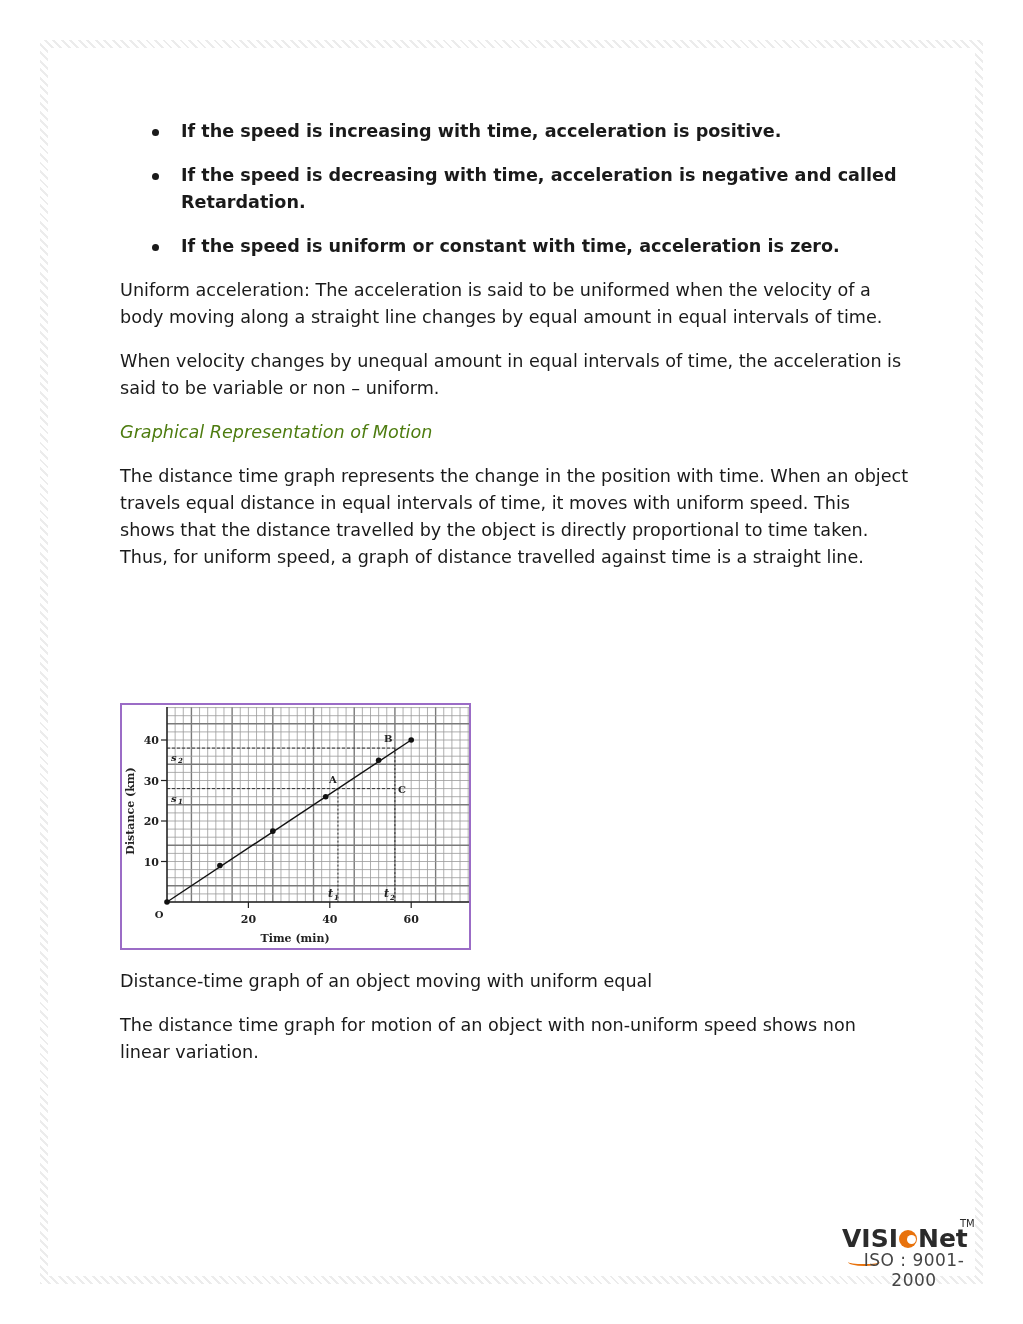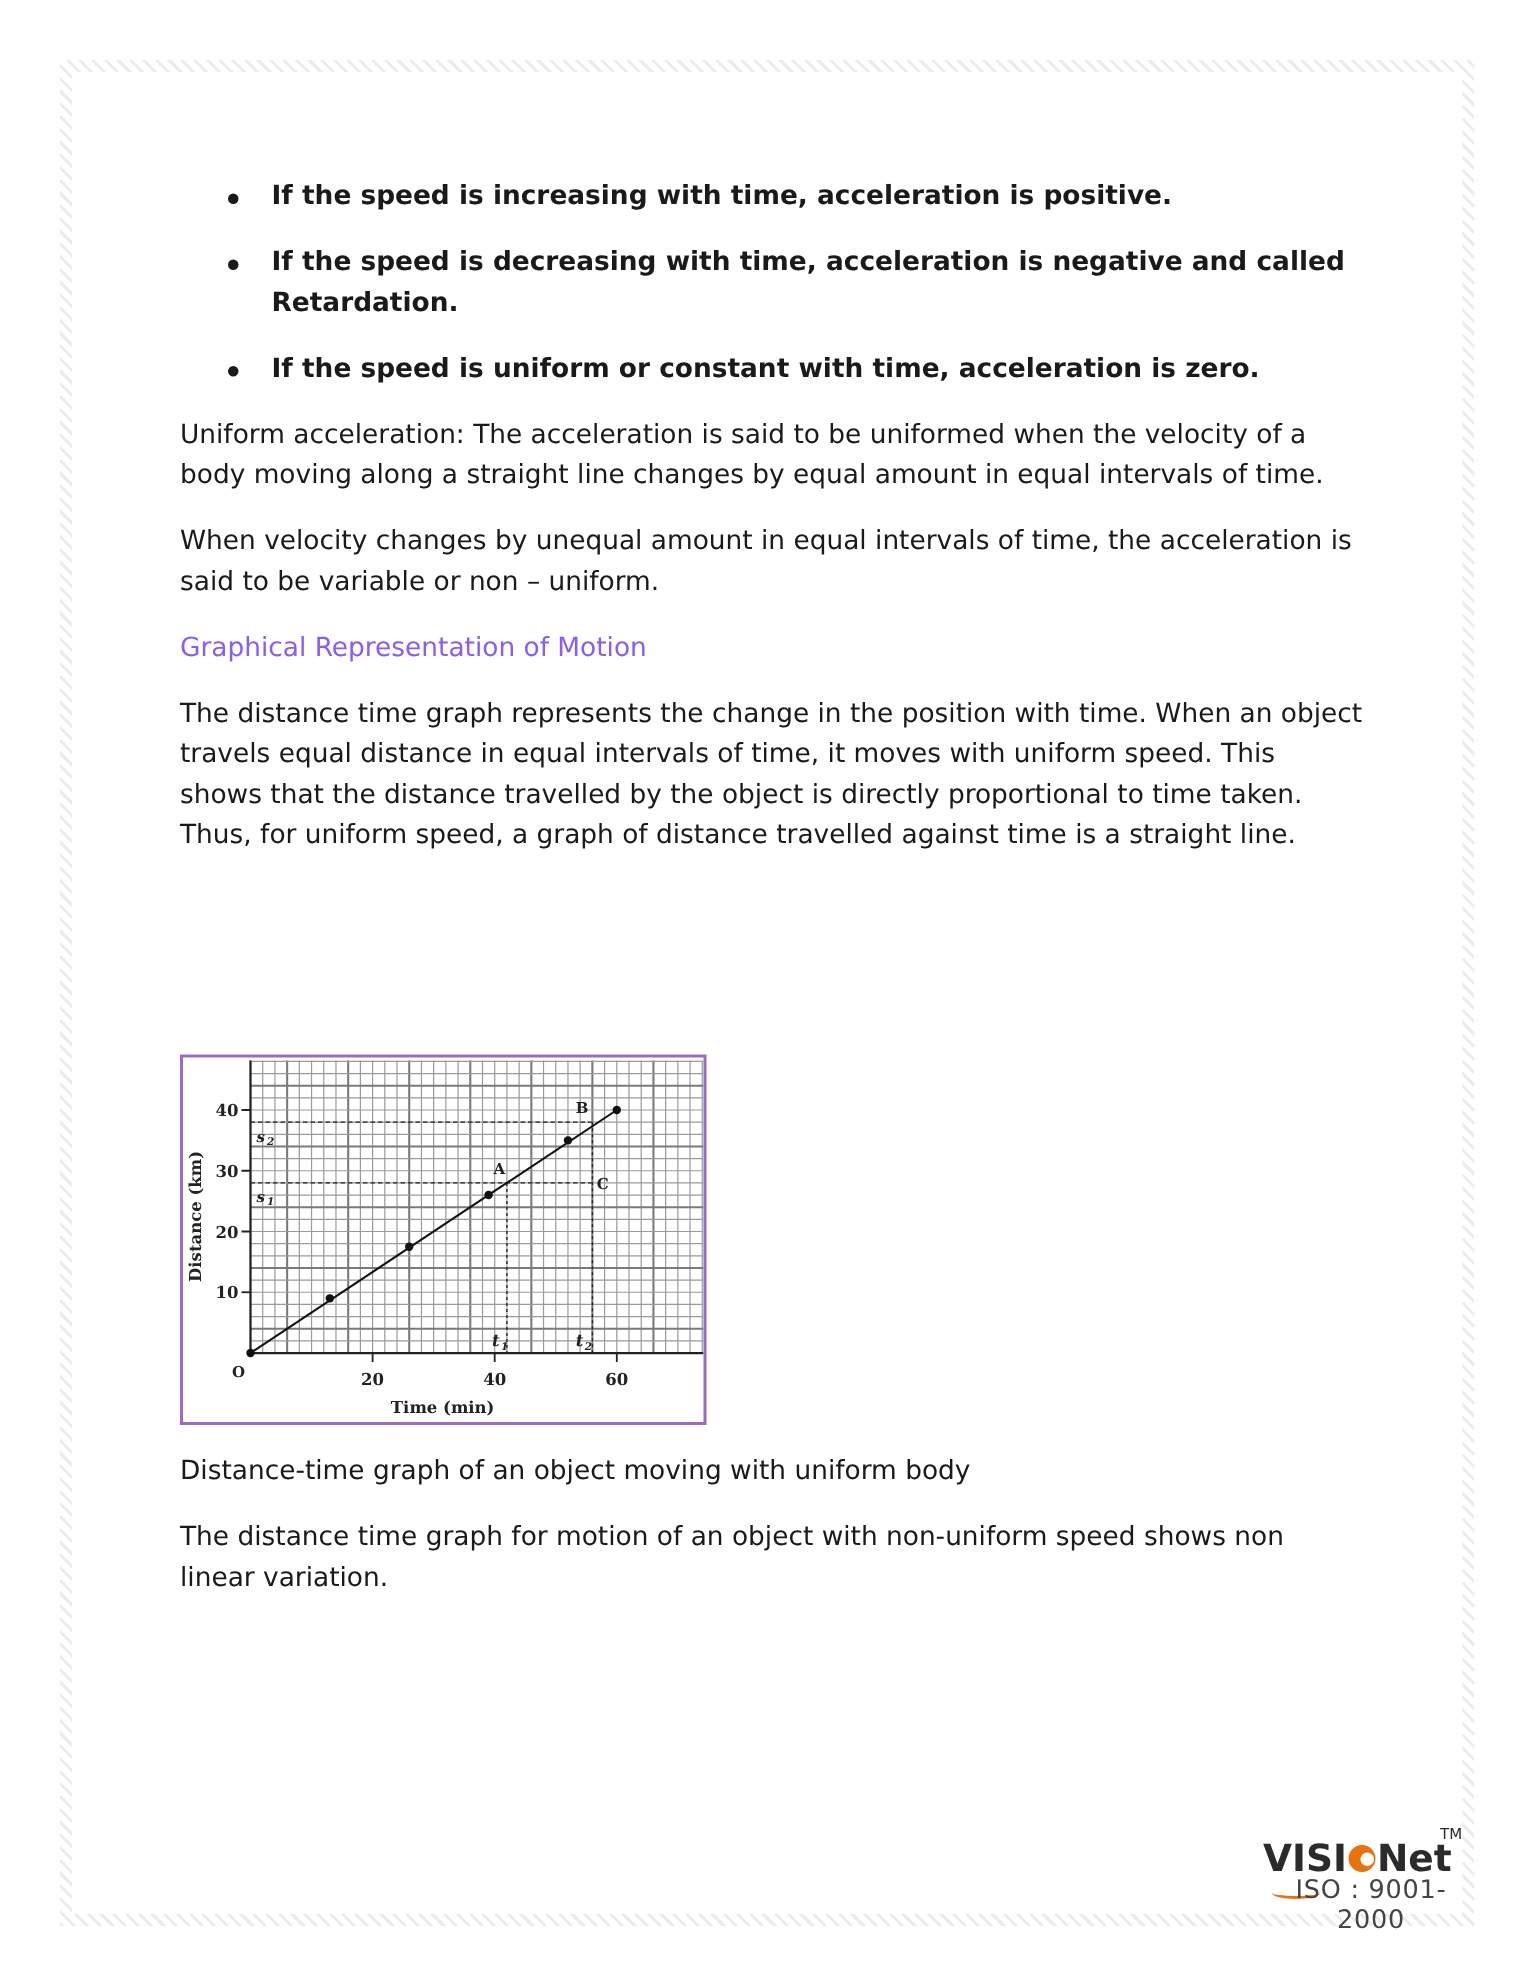--- a/index.html
+++ b/index.html
@@ -9,21 +9,21 @@
              box-sizing: border-box; border: 8px solid transparent;
              background:
                repeating-linear-gradient(45deg, #ececec 0 2px, transparent 2px 6px) border-box;
              -webkit-mask: linear-gradient(#000 0 0) padding-box exclude, linear-gradient(#000 0 0);
              mask: linear-gradient(#000 0 0) padding-box exclude, linear-gradient(#000 0 0); }
     .content { position: absolute; left: 120px; top: 118px; width: 790px; font-size: 17.6px; line-height: 27px; }
     ul.bullets { list-style: none; margin: 0; padding: 0; }
     ul.bullets li { position: relative; padding-left: 61px; margin-bottom: 17px; font-weight: bold; }
     ul.bullets li .dot { position: absolute; left: 32px; top: 11px; width: 7px; height: 7px; border-radius: 50%; background: #1a1a1a; }
     p { margin: 0 0 17px 0; }
-    .heading { color: #8b5cf6; }
+    .heading { color: #4d7c0f; font-style: italic; }
     .chart-box { position: absolute; left: 120px; top: 703px; width: 351px; height: 247px;
                  box-sizing: border-box; border: 2px solid #9b6cc6; background: #fff; }
     .caption { position: absolute; left: 120px; top: 968px; width: 790px; font-size: 17.6px; line-height: 27px; }
     .caption p { margin-bottom: 17px; }
     .logo { position: absolute; left: 842px; top: 1218px; width: 130px; height: 50px; text-align: center; }
     .logo-main { position: absolute; left: 0; top: 6px; font-family: "DejaVu Sans", sans-serif; font-weight: bold;
                  font-size: 25px; letter-spacing: 0px; color: #2b2b2b; }
     .logo-o { display: inline-block; width: 18px; height: 18px; border-radius: 50%; background: #e8720c;
               vertical-align: -1px; margin: 0 1px; position: relative; }
     .logo-o::after { content: ""; position: absolute; right: 1px; top: 5px; width: 9px; height: 9px; border-radius: 50%; background: #fff; }
@@ -152,21 +152,21 @@
       <circle cx="203.73000000000002" cy="91.7" r="2.8" fill="#111"></circle>
       <circle cx="256.64" cy="55.25" r="2.8" fill="#111"></circle>
       <circle cx="289.20000000000005" cy="35" r="2.8" fill="#111"></circle>
       <text x="206.94" y="77.60000000000001" font-size="10" fill="#222">A</text>
       <text x="261.92" y="37.099999999999994" font-size="10" fill="#222">B</text>
       <text x="275.92" y="87.60000000000001" font-size="10" fill="#222">C</text>
     </svg>
 </div>
 
 <div class="caption">
-  <p>Distance-time graph of an object moving with uniform body</p>
+  <p>Distance-time graph of an object moving with uniform equal</p>
   <p>The distance time graph for motion of an object with non-uniform speed shows non linear variation.</p>
 </div>
 
 <div class="logo">
   <div class="logo-main"><span>VISI</span><span class="logo-o"></span><span>Net</span></div>
   <div class="logo-tm">TM</div>
   <div class="logo-swoosh"></div>
   <div class="logo-iso">ISO : 9001-2000</div>
 </div>
 

